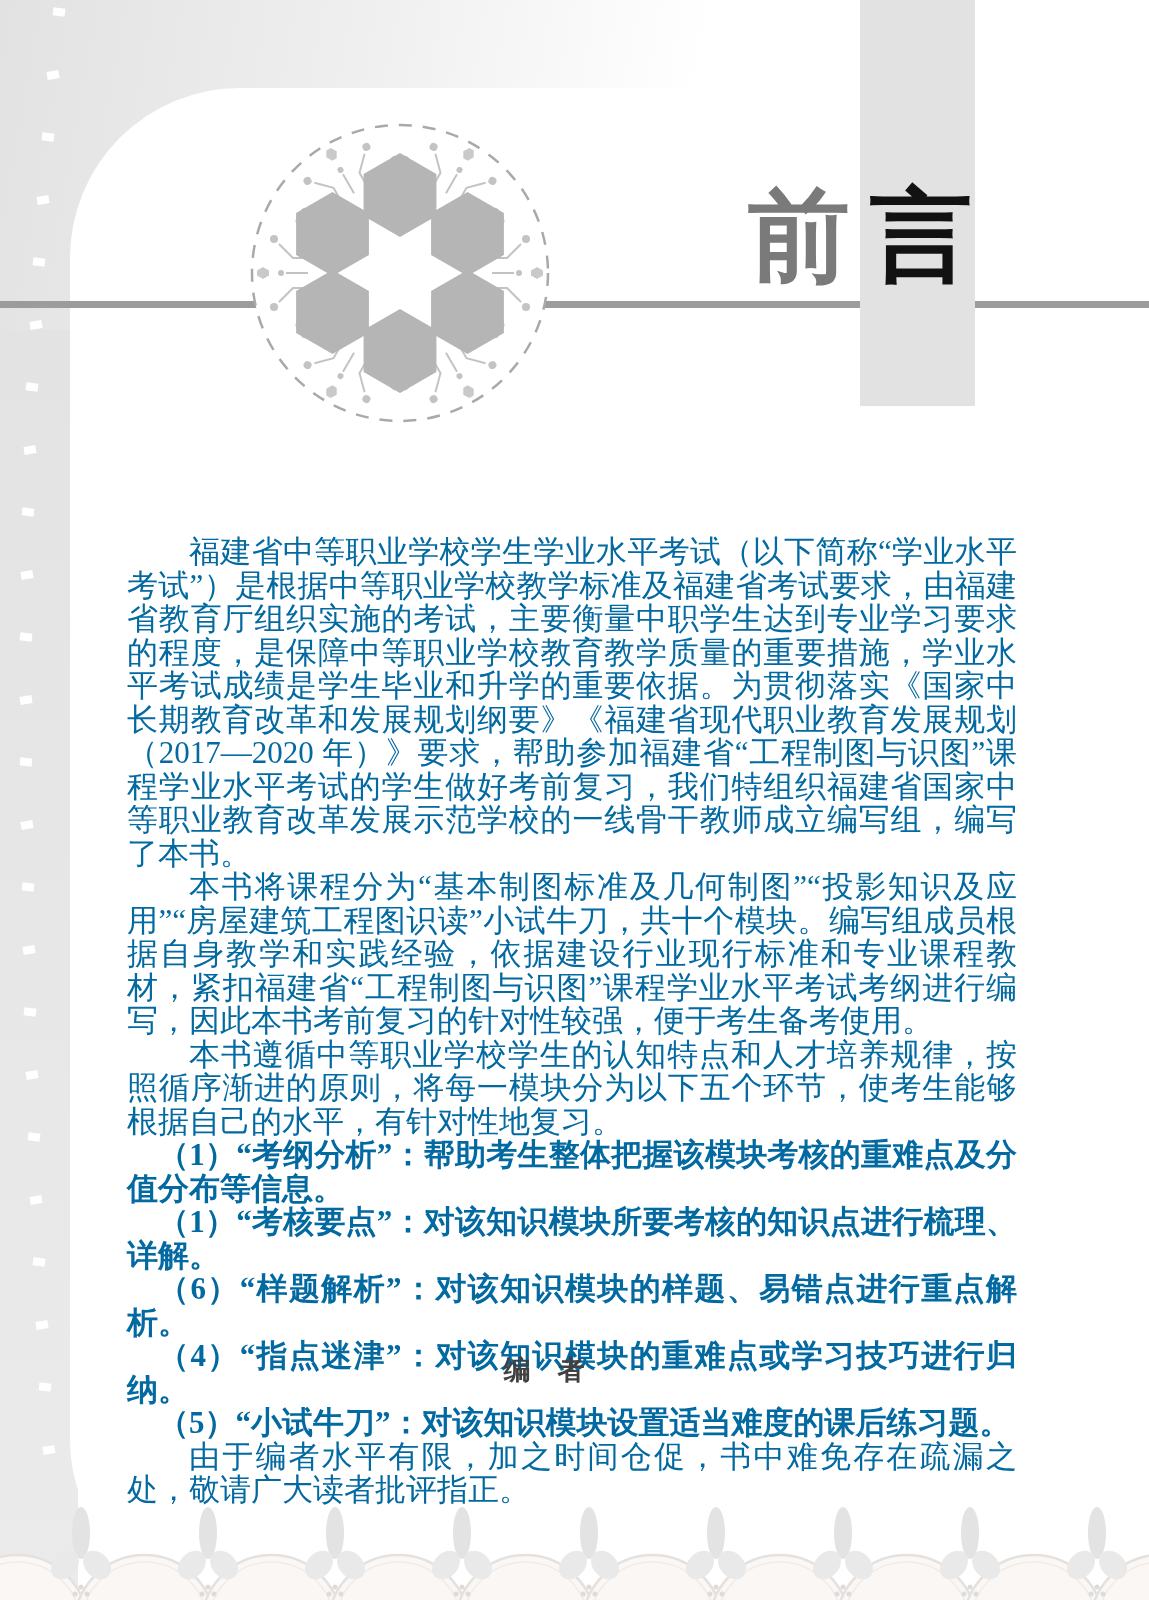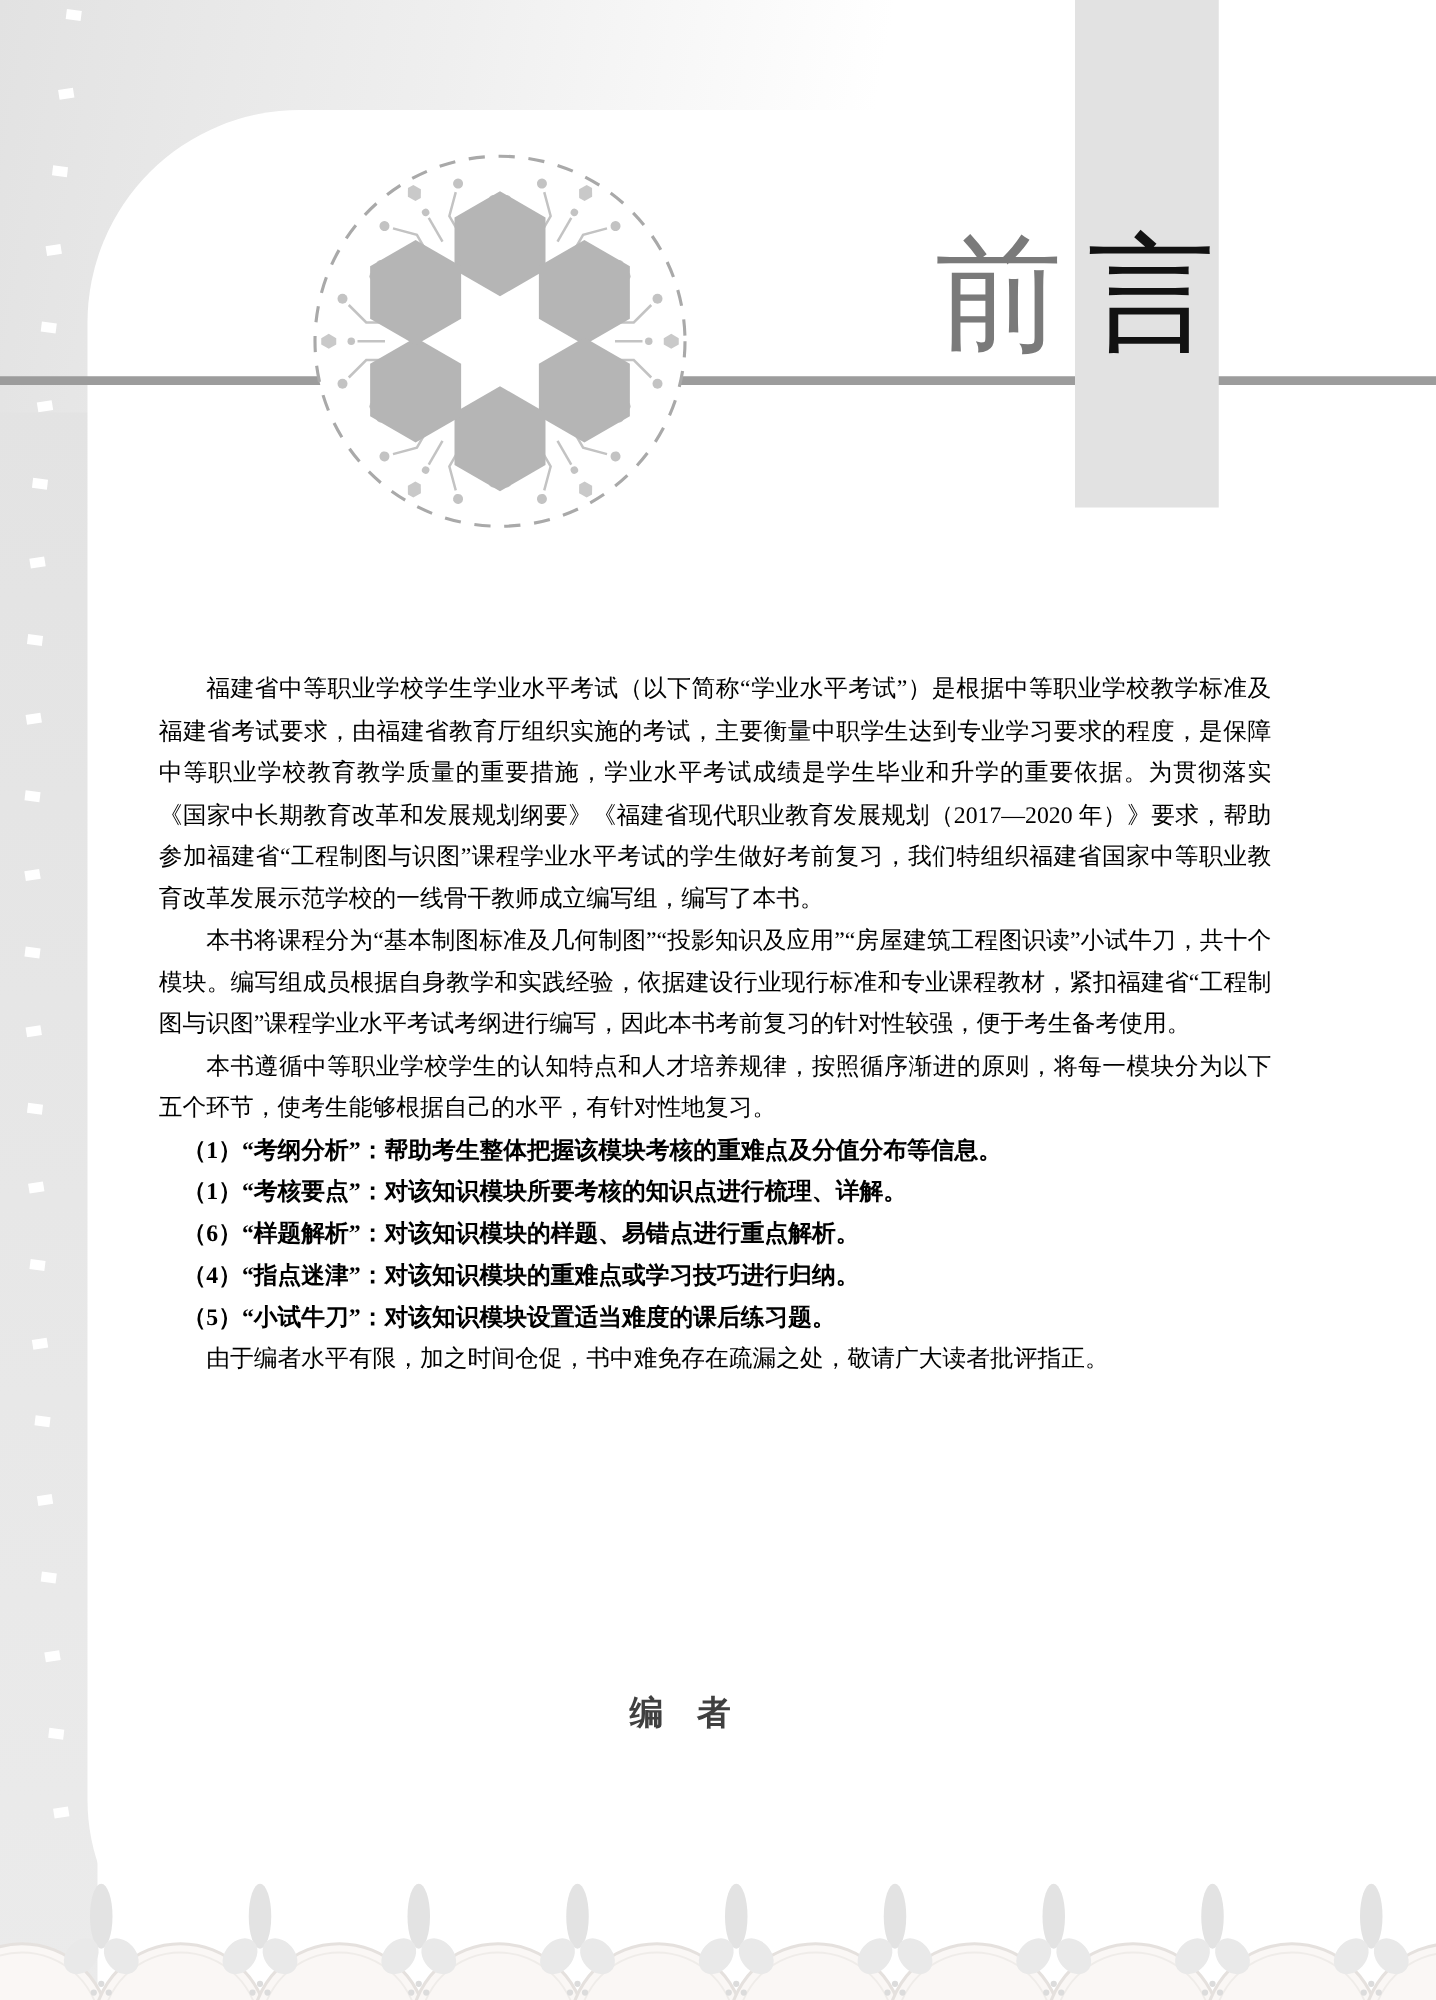--- a/index.html
+++ b/index.html
@@ -18,27 +18,27 @@
   
   .page{left:70px;top:88px;width:1079px;height:1512px;background:#ffffff;
     border-radius:170px 0 0 160px;}
   
   .rule{left:0;top:301px;width:1149px;height:7px;background:#9c9c9c;}
   
   .emblem{left:245px;top:118px;width:310px;height:310px;}
   
   .band{left:860px;top:0;width:115px;height:406px;background:#e2e2e2;}
   
-  .title{left:748px;top:183px;font-size:102px;font-weight:400;line-height:1.06;
+  .title{left:748px;top:183px;font-size:102px;font-weight:700;line-height:1.06;
     white-space:nowrap;letter-spacing:0;}
   .title .qian{color:#7a7a7a;}
   .title .yan{color:#121212;margin-left:20px;}
   
-  .body-text{left:127px;top:535px;width:890px;font-size:19px;line-height:33.5px;
-    color:#000000;text-align:justify;}
+  .body-text{left:127px;top:535px;width:890px;font-size:31px;line-height:33.5px;
+    color:#0369a1;text-align:justify;}
   .body-text p{margin:0;padding:0;}
   .indent2{text-indent:2em;}
   .indent1{text-indent:1em;font-weight:bold;}
   
   .signature{left:127px;top:1352px;width:834px;text-align:center;
     font-size:27px;font-weight:700;color:#404040;}
   
   .footer{left:0;top:1485px;width:1149px;height:115px;}
   
   #dashes{left:0;top:0;width:78px;height:1600px;}

